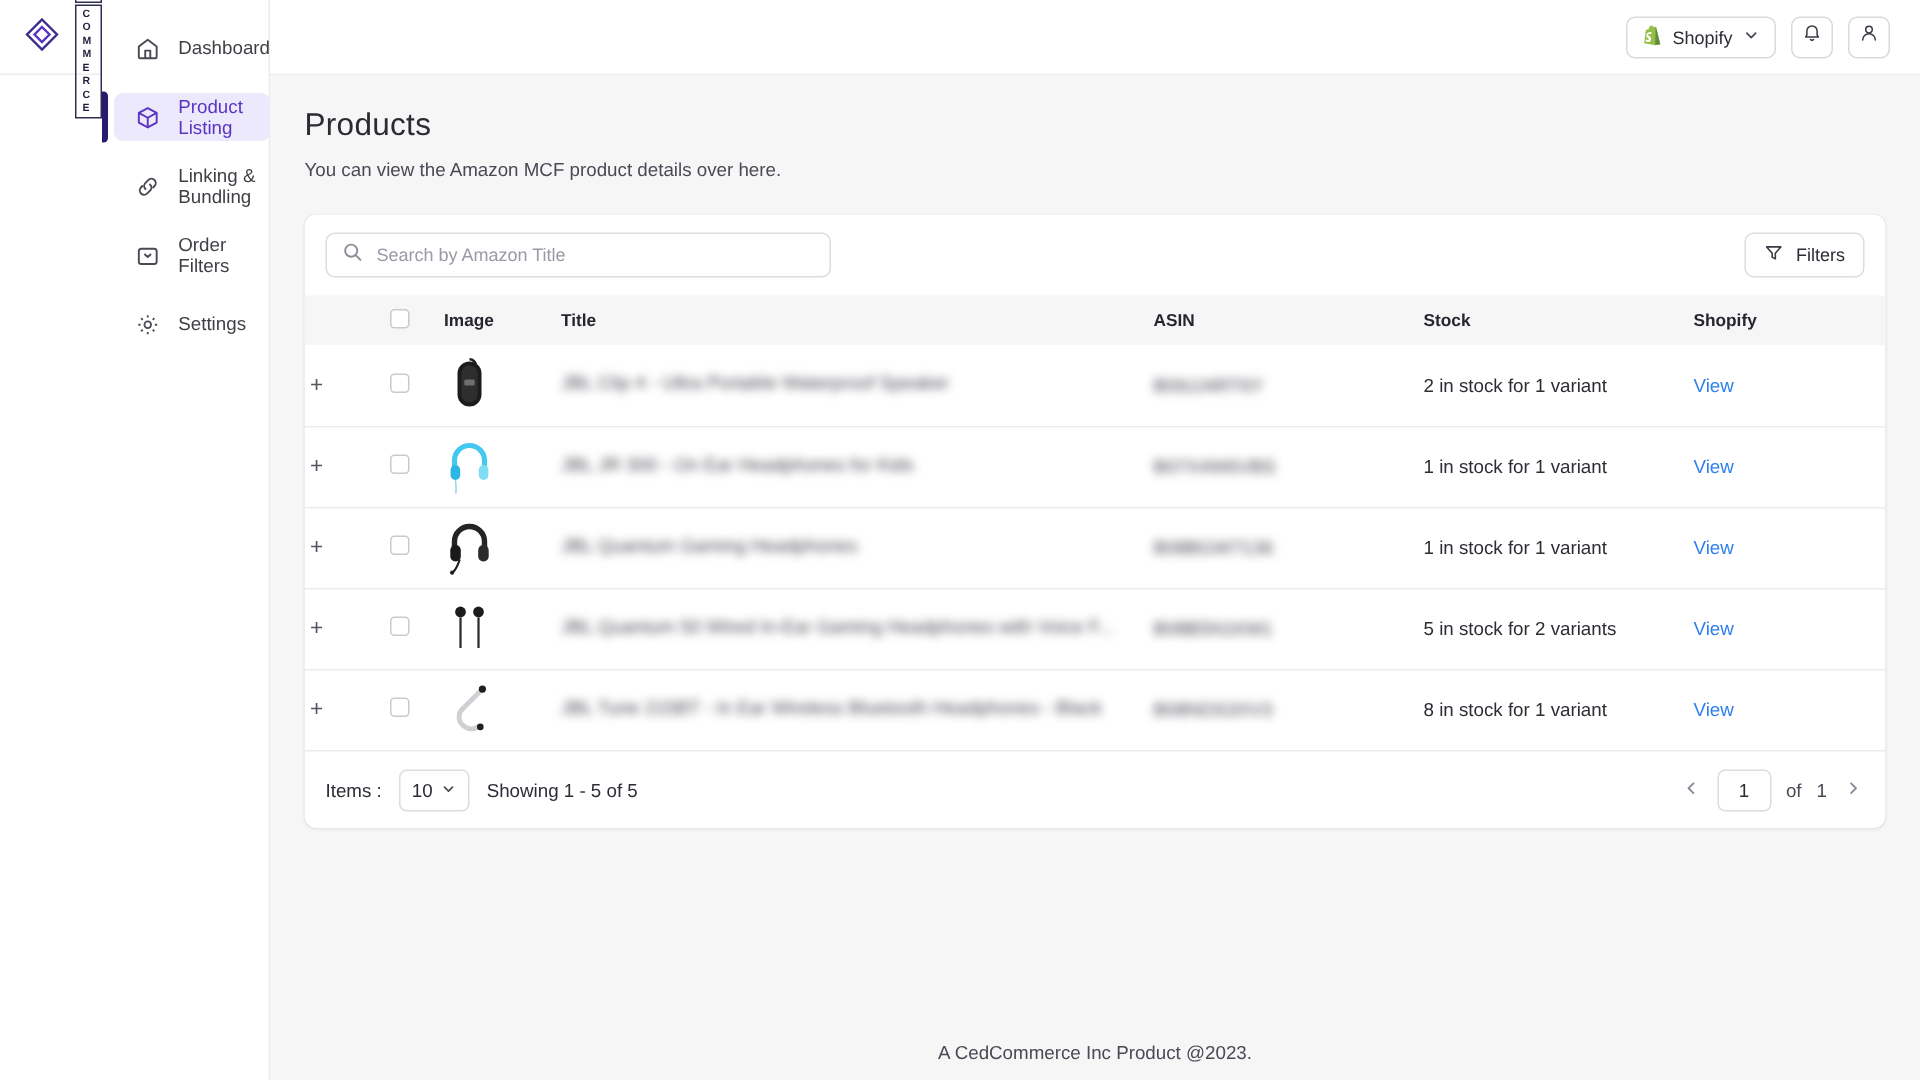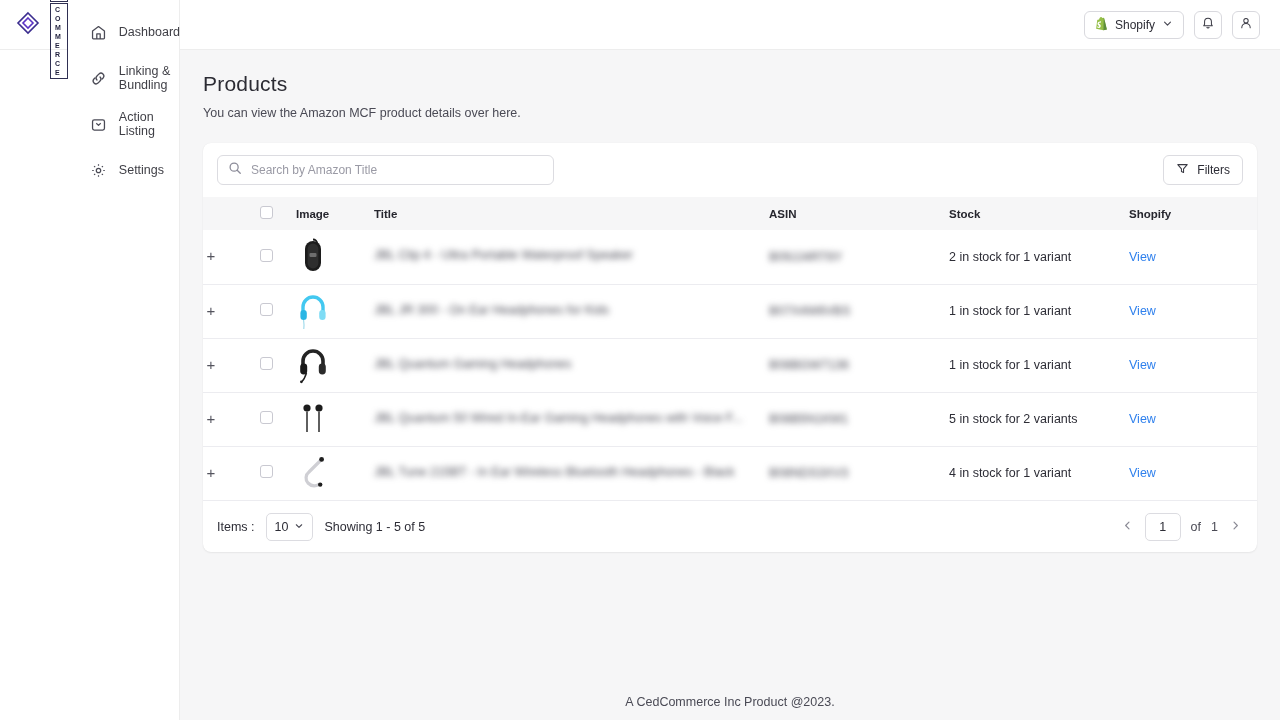--- a/index.html
+++ b/index.html
@@ -203,39 +203,48 @@
       <div class="nav-item">
         <span class="ico">
           <svg viewBox="0 0 20 20" width="17" height="17" fill="none" stroke="#4a4a55" stroke-width="1.5" stroke-linejoin="round">
             <path d="M3 8.2 L10 3 L17 8.2 V16.5 A1 1 0 0 1 16 17.5 H4 A1 1 0 0 1 3 16.5 Z"></path>
             <path d="M8 17.5 V11.5 H12 V17.5"></path>
           </svg>
         </span>
         <span>Dashboard</span>
       </div>
 
+      <div class="nav-item active">
+        <span class="ico">
+          <svg viewBox="0 0 20 20" width="17" height="17" fill="none" stroke="#5b34c4" stroke-width="1.5" stroke-linejoin="round">
+            <path d="M10 2.4 L17 6.2 V13.8 L10 17.6 L3 13.8 V6.2 Z"></path>
+            <path d="M3 6.2 L10 10 L17 6.2 M10 10 V17.6"></path>
+          </svg>
+        </span>
+        <span>Product Listing</span>
+      </div>
 
       <div class="nav-item">
         <span class="ico">
           <svg viewBox="0 0 20 20" width="17" height="17" fill="none" stroke="#4a4a55" stroke-width="1.5" stroke-linecap="round">
             <path d="M8.2 11.8 a3.4 3.4 0 0 1 0-4.8 L10.6 4.6 a3.4 3.4 0 0 1 4.8 4.8 L14.2 10.6"></path>
             <path d="M11.8 8.2 a3.4 3.4 0 0 1 0 4.8 L9.4 15.4 a3.4 3.4 0 0 1-4.8-4.8 L5.8 9.4"></path>
           </svg>
         </span>
         <span>Linking &amp; Bundling</span>
       </div>
 
       <div class="nav-item">
         <span class="ico">
           <svg viewBox="0 0 20 20" width="17" height="17" fill="none" stroke="#4a4a55" stroke-width="1.5" stroke-linejoin="round">
             <rect x="3" y="4.5" width="14" height="12" rx="2"></rect>
             <path d="M7.4 8.6 L10 11 L12.6 8.6"></path>
           </svg>
         </span>
-        <span>Action Listing</span>
+        <span>Order Filters</span>
       </div>
 
       <div class="nav-item">
         <span class="ico">
           <svg viewBox="0 0 20 20" width="17" height="17" fill="none" stroke="#4a4a55" stroke-width="1.4">
             <circle cx="10" cy="10" r="2.6"></circle>
             <path d="M10 2.6 v1.8 M10 15.6 v1.8 M2.6 10 h1.8 M15.6 10 h1.8 M4.8 4.8 l1.3 1.3 M13.9 13.9 l1.3 1.3 M15.2 4.8 l-1.3 1.3 M6.1 13.9 l-1.3 1.3"></path>
           </svg>
         </span>
         <span>Settings</span>
@@ -476,21 +485,21 @@
                   </svg>
                 </span>
               </td>
               <td>
                 <span class="blur-txt">JBL Tune 215BT - In Ear Wireless Bluetooth Headphones - Black</span>
               </td>
               <td>
                 <span class="blur-asin">B08NDS3XV3</span>
               </td>
               <td>
-                <span>4 in stock for 1 variant</span>
+                <span>8 in stock for 1 variant</span>
               </td>
               <td>
                 <a class="view-link">View</a>
               </td>
             </tr>
 
           </tbody>
         </table>
 
         <div class="card-foot">

